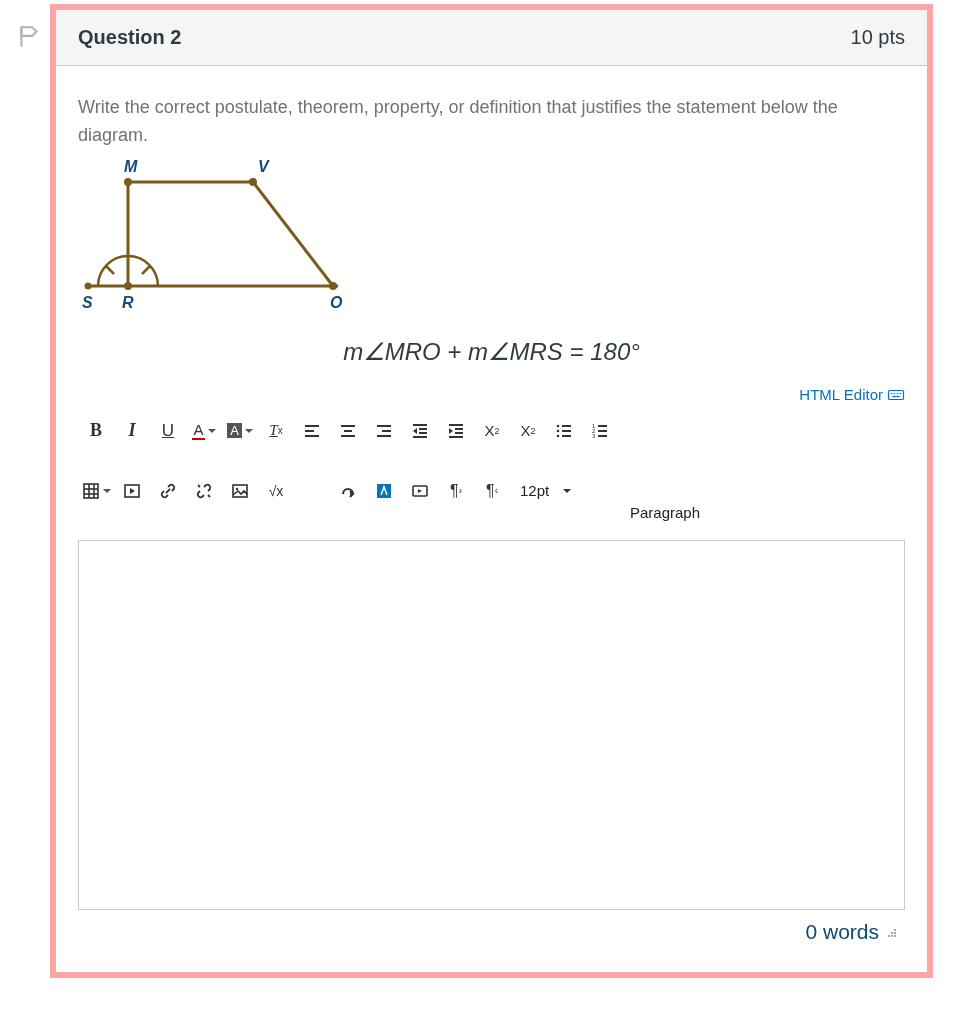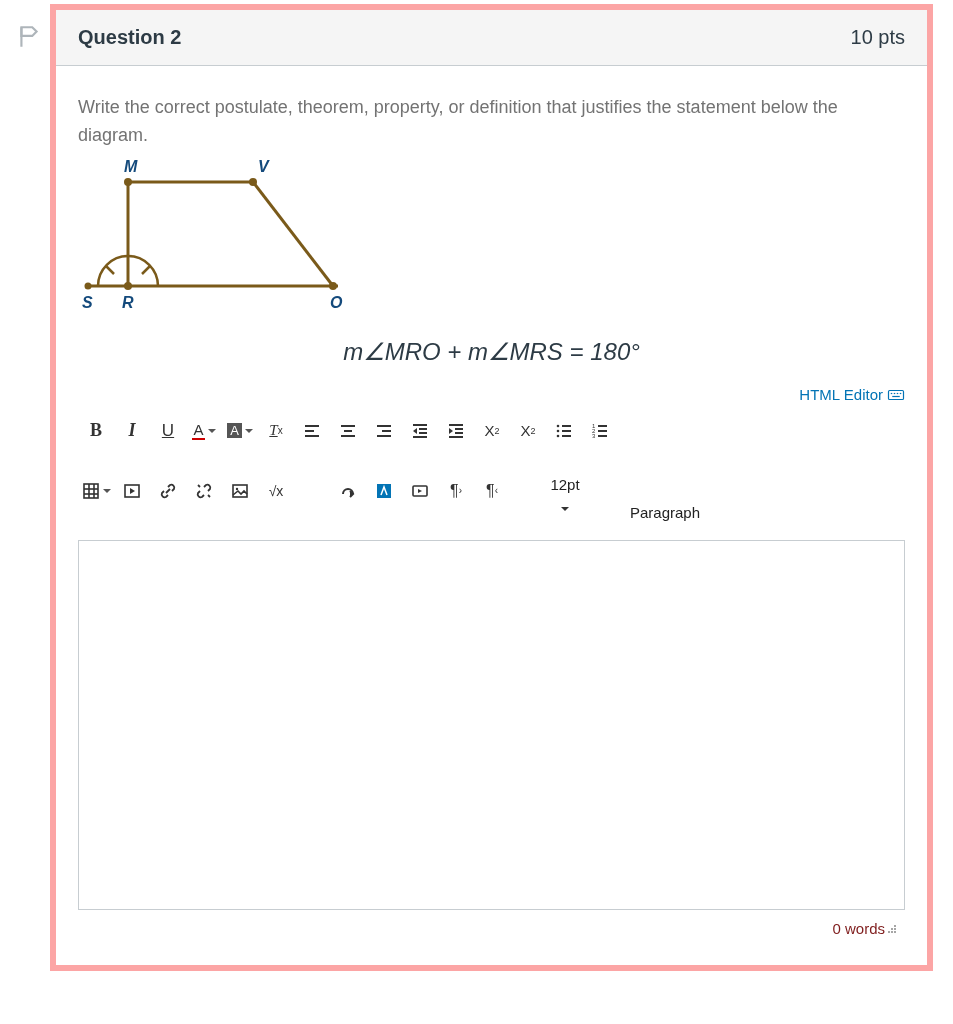--- a/index.html
+++ b/index.html
@@ -100,23 +100,24 @@
   .spacer { width: 36px; height: 30px; }
   .editor-area {
     border: 1px solid #c7cdd1;
     min-height: 370px;
     background: #fff;
   }
   .editor-footer {
     display: flex;
     justify-content: flex-end;
     align-items: center;
+    gap: 6px;
     padding: 10px 8px 6px 0;
-    font-size: 15px;
-    color: #7f1d1d;
+    font-size: 21px;
+    color: #0c4a6e;
   }
   .resize-grip {
     width: 12px; height: 12px; position: relative;
   }
   svg { display: block; }
   .ico { width: 18px; height: 18px; }
 </style>
 </head>
 <body>
 
@@ -320,21 +321,21 @@
             </svg>
         </button>
         <button class="tb-btn">
           <svg class="ico" viewBox="0 0 18 18" fill="none" stroke="#333" stroke-width="1.6">
               <rect x="2" y="4" width="14" height="10" rx="1"></rect>
               <polygon points="7,7 7,11 11,9" fill="#333" stroke="none"></polygon>
             </svg>
         </button>
         <button class="tb-btn" style="font-size:16px;">¶<span style="font-size:10px;">›</span></button>
         <button class="tb-btn" style="font-size:16px;">¶<span style="font-size:10px;">‹</span></button>
-        <div class="tb-select" style="min-width:110px;flex-direction:column;">
+        <div class="tb-select" style="min-width:110px;">
           <span>12pt</span>
           <span class="caret"></span>
         </div>
         <div class="tb-select" style="min-width:110px;margin-top:44px;">
           <span>Paragraph</span>
           <span class="caret" style="visibility:hidden;"></span>
         </div>
       </div>
     </div>
 

